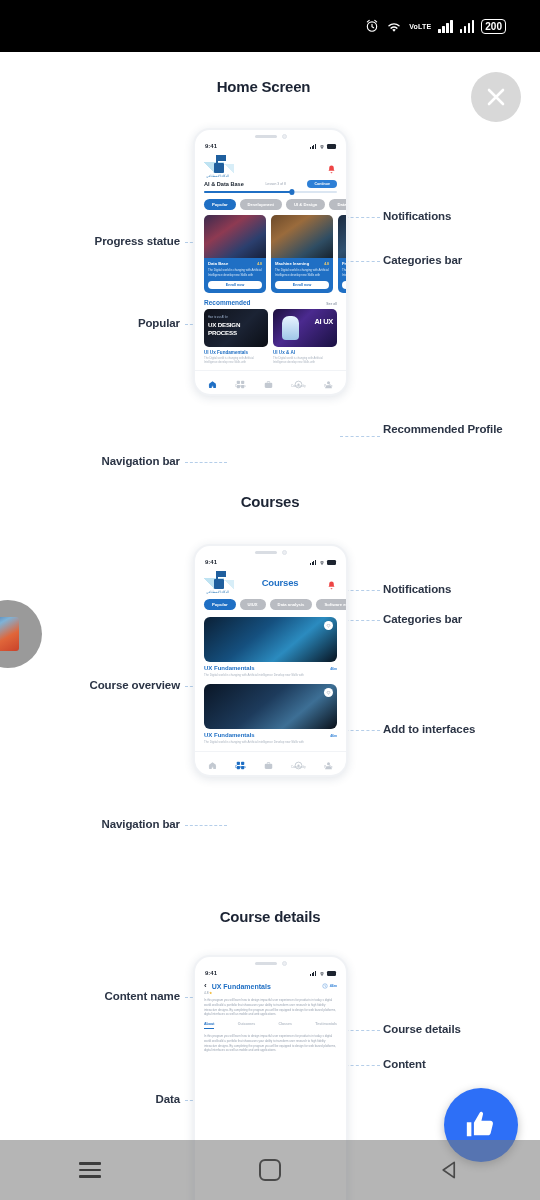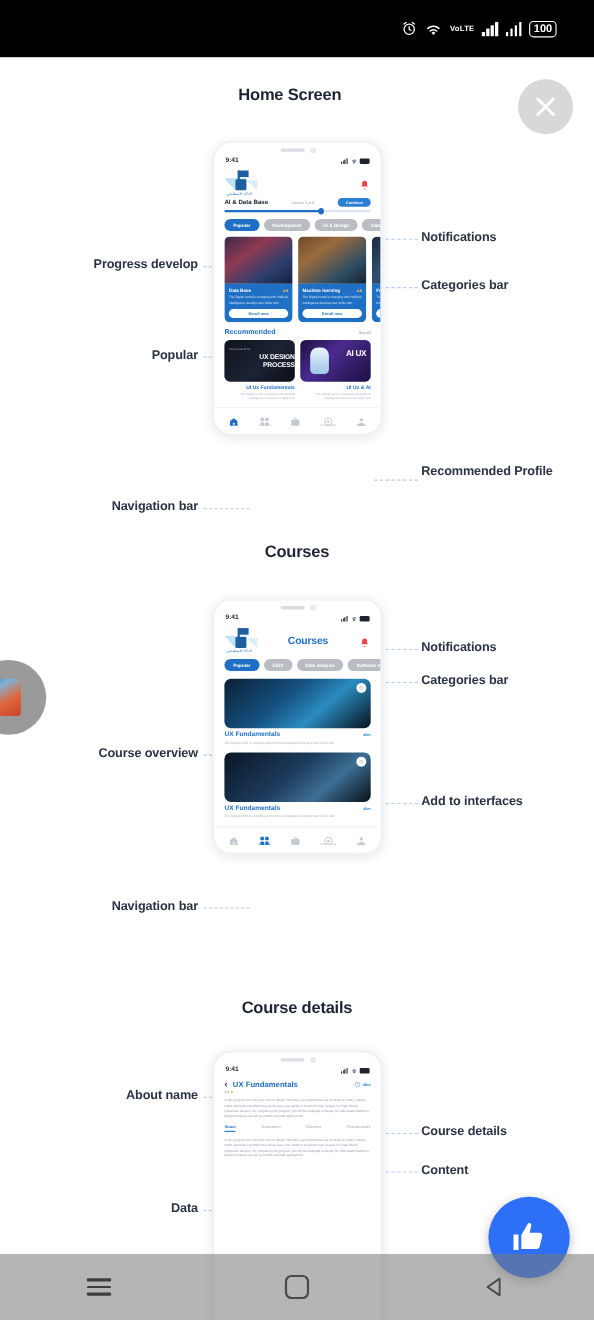--- a/index.html
+++ b/index.html
@@ -177,21 +177,21 @@
   .pc-btn {
     margin-top: 3.5px; background: #fff; border-radius: 6px; text-align: center;
     font-size: 3.6px; font-weight: 700; color: #1f6fc4; padding: 2.4px 0;
   }
 
   
   .rec-head { display: flex; align-items: baseline; justify-content: space-between; padding: 6px 9px 3px; }
   .rec-title { font-size: 6.5px; font-weight: 700; color: #1f6fc4; }
   .rec-all { font-size: 3.4px; color: #9aa4b2; font-weight: 600; }
   .recs { display: flex; gap: 5px; padding: 0 9px; }
-  .rcard { flex: 1 1 0; text-align: right; }
+  .rcard { flex: 1 1 0; }
   .rcard .img { height: 38px; border-radius: 5px; position: relative; overflow: hidden; }
   .rimg1 { background: linear-gradient(135deg,#10131c 0%,#1b2334 55%,#0b0e15 100%); }
   .rimg1 .tag { position: absolute; left: 4px; top: 7px; font-size: 2.6px; color: #9fb3cf; }
   .rimg1 .big { position: absolute; left: 4px; top: 12px; font-size: 6.2px; font-weight: 800; color: #fff; line-height: 1.15; letter-spacing: -.2px; }
   .rimg2 { background: linear-gradient(135deg,#1b0f3d 0%,#4b2a8f 40%,#1a1142 100%); }
   .rimg2 .robo {
     position: absolute; left: 9px; top: 7px; width: 17px; height: 24px; border-radius: 7px 7px 4px 4px;
     background: linear-gradient(180deg,#e8f4ff 0%,#9fc6e8 100%);
   }
   .rimg2 .aiux { position: absolute; right: 4px; top: 9px; font-size: 7.5px; font-weight: 800; color: #fff; line-height: .95; letter-spacing: -.3px; }
@@ -305,21 +305,21 @@
           <i></i>
           <i></i>
           <i></i>
         </span>
       <span class="signal">
           <i></i>
           <i></i>
           <i></i>
           <i></i>
         </span>
-      <span class="batt">100</span>
+      <span class="batt">200</span>
     </div>
   </div>
 
   <div class="content">
 
     <div class="close-btn">
       <svg viewBox="0 0 24 24">
           <path d="M5 5l14 14M19 5L5 19" stroke="#fff" stroke-width="2.6" stroke-linecap="round"></path>
         </svg>
     </div>
@@ -329,21 +329,21 @@
     </div>
 
     <div class="fab">
       <svg viewBox="0 0 24 24">
           <path d="M2 10h3.2v10H2zM7 10.4l4.2-7.2c.3-.5 1-.7 1.5-.4.6.3.9 1 .7 1.6L12.3 9h6.3c1.2 0 2.1 1.1 1.8 2.3l-1.6 6.5c-.2.9-1 1.5-1.9 1.5H7v-8.9z" fill="#fff"></path>
         </svg>
     </div>
 
     <div class="sec-title" style="position:absolute;left:0;width:527px;top:26px;">Home Screen</div>
 
-    <div class="anno left" style="left:40px; top:183px; width:140px;">Progress develop</div>
+    <div class="anno left" style="left:40px; top:183px; width:140px;">Progress statue</div>
     <div class="dline" style="left:185px; top:190px; width:42px;"></div>
 
     <div class="anno left" style="left:40px; top:265px; width:140px;">Popular</div>
     <div class="dline" style="left:185px; top:272px; width:42px;"></div>
 
     <div class="anno left" style="left:40px; top:403px; width:140px;">Navigation bar</div>
     <div class="dline" style="left:185px; top:410px; width:42px;"></div>
 
     <div class="anno right" style="left:383px; top:158px;">Notifications</div>
     <div class="dline" style="left:340px; top:165px; width:40px;"></div>
@@ -641,21 +641,21 @@
                 <circle cx="12" cy="7" r="4"></circle>
                 <path d="M3 22c0-5 4-8 9-8s9 3 9 8z"></path>
               </svg></span>
           <span class="lb">Profile</span>
         </div>
       </div>
     </div>
 
     <div class="sec-title" style="position:absolute;left:0;width:540px;top:856px;">Course details</div>
 
-    <div class="anno left" style="left:40px; top:938px; width:140px;">About name</div>
+    <div class="anno left" style="left:40px; top:938px; width:140px;">Content name</div>
     <div class="dline" style="left:185px; top:945px; width:42px;"></div>
 
     <div class="anno left" style="left:40px; top:1041px; width:140px;">Data</div>
     <div class="dline" style="left:185px; top:1048px; width:42px;"></div>
 
     <div class="anno right" style="left:383px; top:971px;">Course details</div>
     <div class="dline" style="left:340px; top:978px; width:40px;"></div>
 
     <div class="anno right" style="left:383px; top:1006px;">Content</div>
     <div class="dline" style="left:340px; top:1013px; width:40px;"></div>

